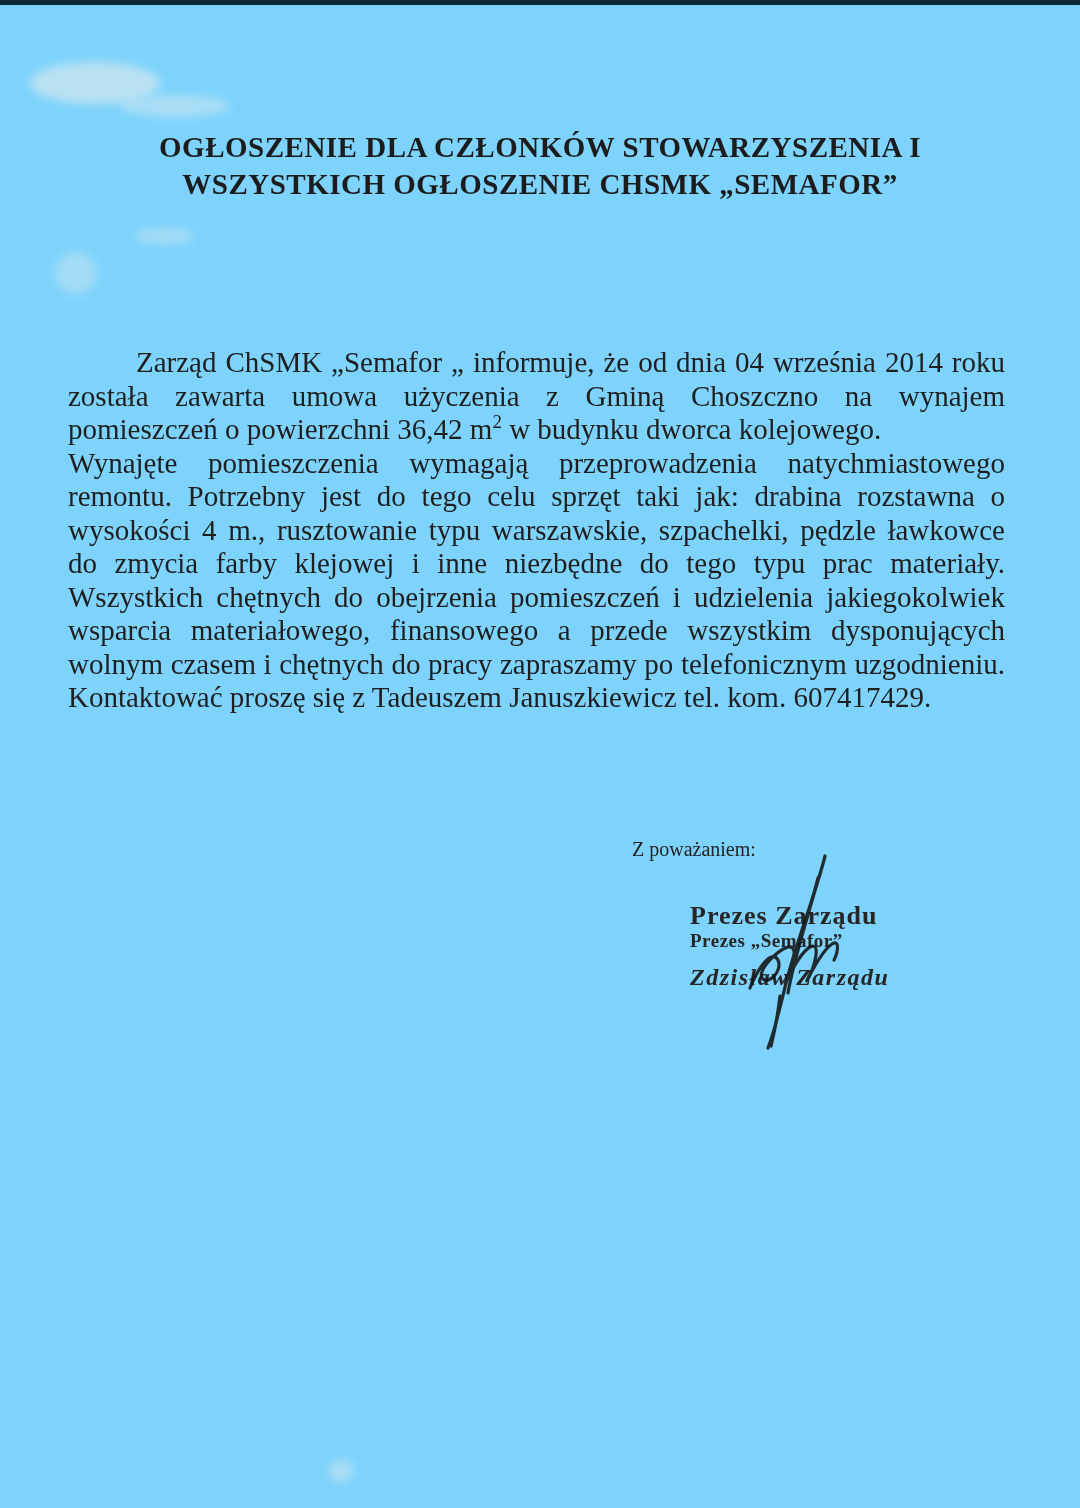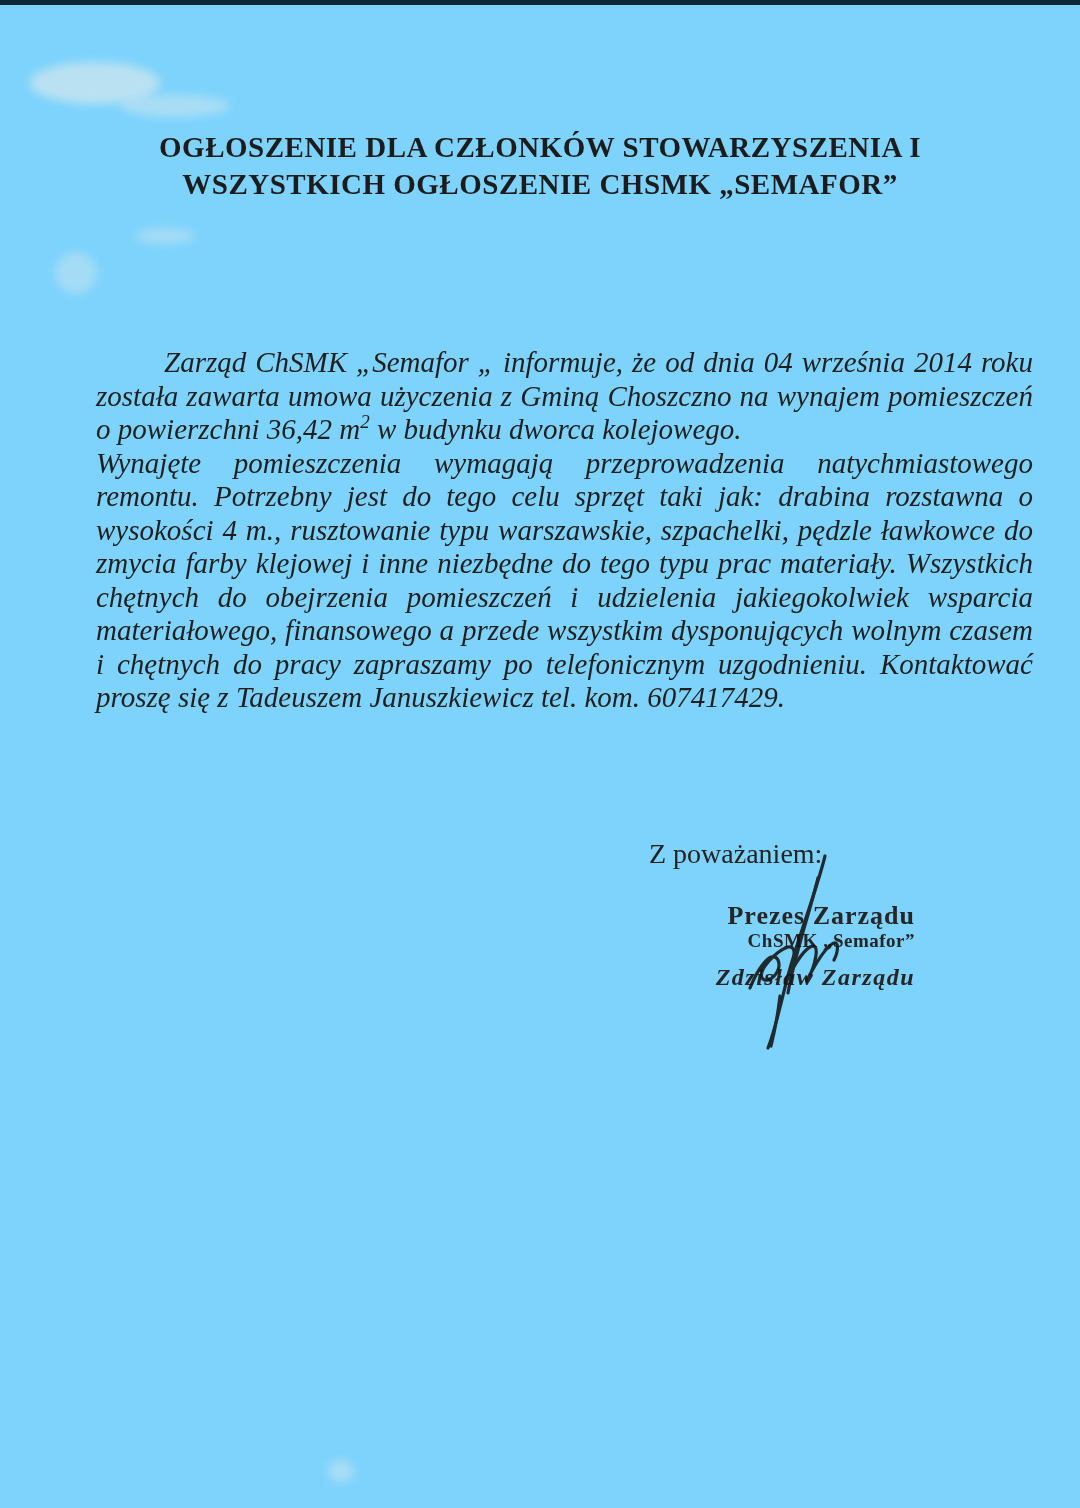--- a/index.html
+++ b/index.html
@@ -47,50 +47,49 @@
     line-height: 37px;
     font-weight: bold;
     letter-spacing: 0.5px;
     color: #1c1c1c;
   }
   .doc-title .title-line { display: block; }
 
   .doc-body {
     position: absolute;
     top: 346px;
-    left: 96px;
+    left: 68px;
     width: 937px;
     font-size: 29px;
     line-height: 33.5px;
     text-align: justify;
-    font-style: italic;
   }
   .doc-body p { margin: 0; }
   .doc-body p.indent { text-indent: 68px; }
   .doc-body sup {
     font-size: 19px;
     line-height: 0;
     vertical-align: super;
   }
 
   .closing-salutation {
     position: absolute;
     top: 838px;
-    left: 649px;
-    font-size: 28px;
+    left: 632px;
+    font-size: 20px;
     color: #232323;
     white-space: nowrap;
   }
 
   .signature-block {
     position: absolute;
     top: 901px;
     left: 690px;
     width: 225px;
-    text-align: right;
+    text-align: left;
     color: #262626;
   }
   .stamp-role {
     font-size: 26px;
     font-weight: bold;
     letter-spacing: 1px;
     white-space: nowrap;
   }
   .stamp-org {
     font-size: 19px;
@@ -135,21 +134,21 @@
 
   <div class="doc-body">
     <p class="indent"><span>Zarząd ChSMK „Semafor „ informuje, że od dnia 04 września 2014 roku została zawarta umowa użyczenia z Gminą Choszczno na wynajem pomieszczeń o powierzchni 36,42 m</span><sup>2</sup><span> w budynku dworca kolejowego.</span></p>
     <p>Wynajęte pomieszczenia wymagają przeprowadzenia natychmiastowego remontu. Potrzebny jest do tego celu sprzęt taki jak: drabina rozstawna o wysokości 4 m., rusztowanie typu warszawskie, szpachelki, pędzle ławkowce do zmycia farby klejowej i inne niezbędne do tego typu prac materiały. Wszystkich chętnych do obejrzenia pomieszczeń i udzielenia jakiegokolwiek wsparcia materiałowego, finansowego a przede wszystkim dysponujących wolnym czasem i chętnych do pracy zapraszamy po telefonicznym uzgodnieniu. Kontaktować proszę się z Tadeuszem Januszkiewicz tel. kom. 607417429.</p>
   </div>
 
   <div class="closing-salutation">Z poważaniem:</div>
 
   <div class="signature-block">
     <div class="stamp-role">Prezes Zarządu</div>
-    <div class="stamp-org">ChSMK „Semafor”</div>
+    <div class="stamp-org">Prezes „Semafor”</div>
     <div class="stamp-name">Zdzisław Zarządu</div>
   </div>
 
   <svg class="signature-svg" viewBox="0 0 140 205" aria-hidden="true">
     <g fill="none" stroke="#141414" stroke-width="3.2" stroke-linecap="round" opacity="0.88">
       <path d="M 97 8 C 88 45, 68 95, 58 135 C 52 160, 47 182, 40 200"></path>
       <path d="M 90 30 C 80 70, 66 110, 60 145"></path>
       <path d="M 22 140 C 32 115, 45 102, 50 112 C 55 123, 40 138, 34 130 C 30 122, 48 103, 60 99 C 72 96, 64 124, 58 134 C 53 143, 70 106, 82 99 C 94 93, 86 120, 80 131 C 74 142, 92 104, 104 96 C 112 91, 110 104, 106 112"></path>
       <path d="M 52 148 C 50 165, 47 182, 43 198"></path>
     </g>

